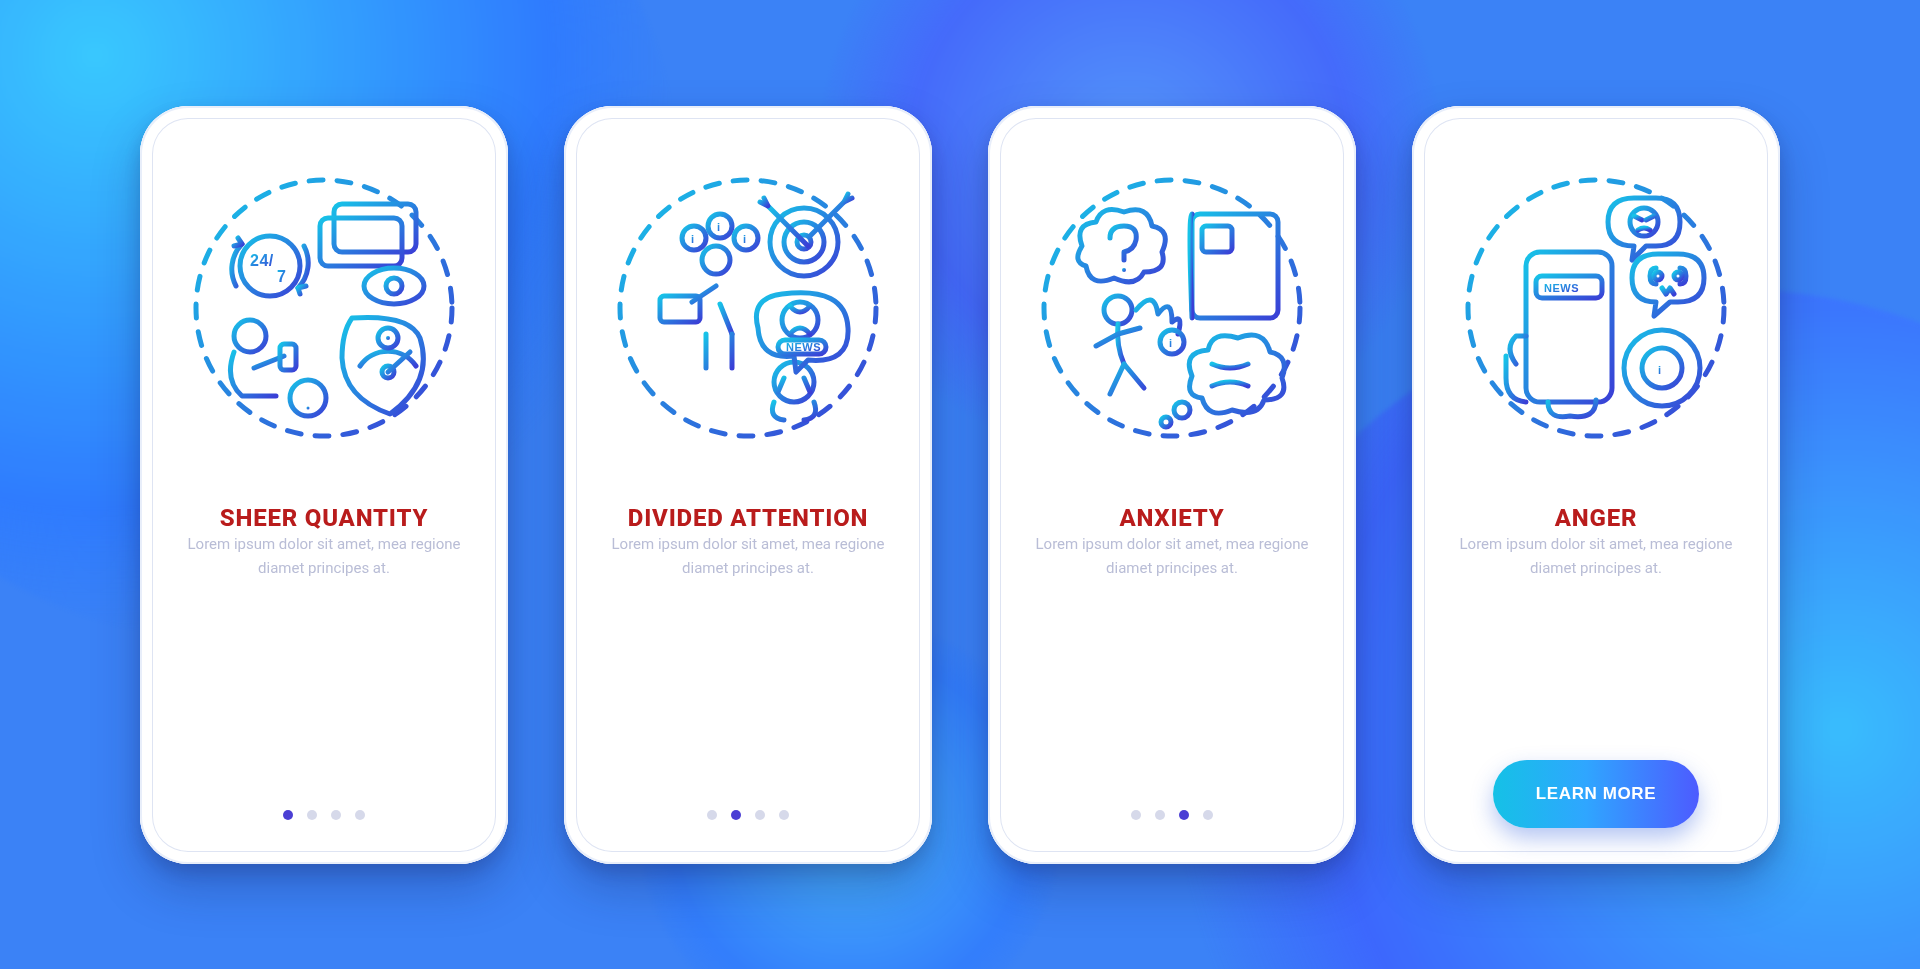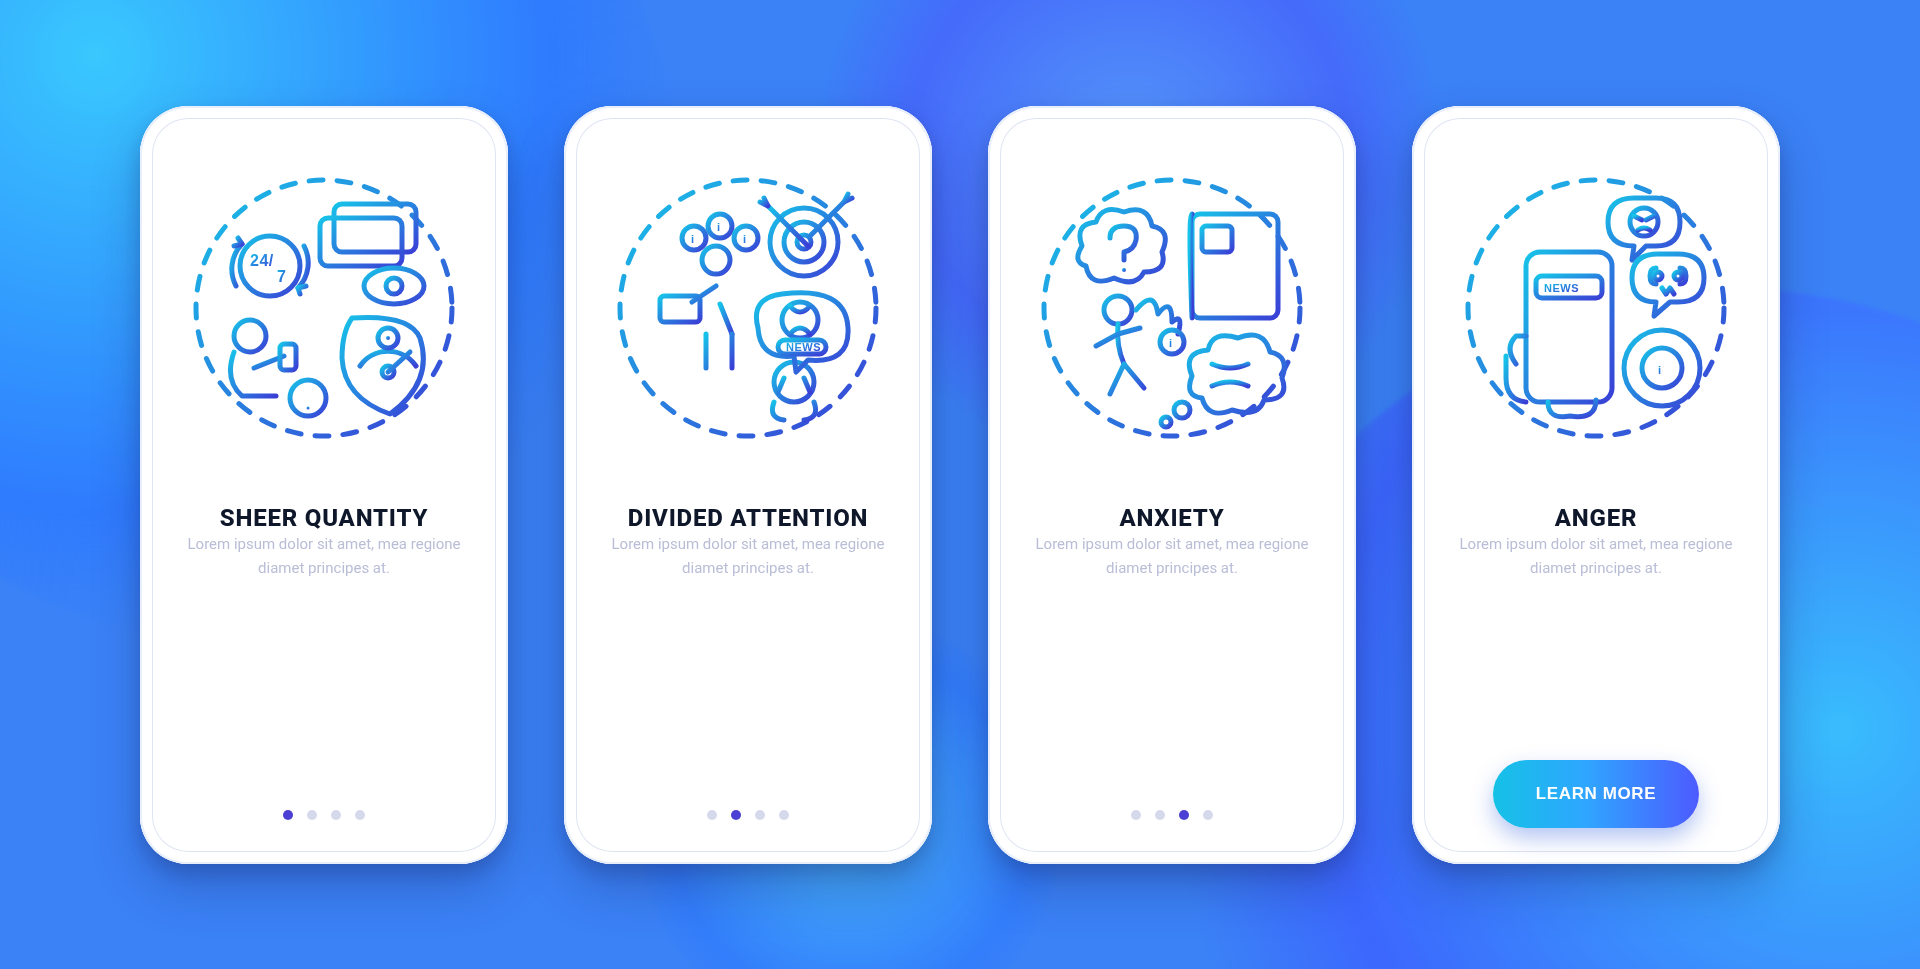--- a/index.html
+++ b/index.html
@@ -69,21 +69,21 @@
     margin-top: 6px;
   }
   .illustration svg { width: 100%; height: 100%; display: block; }
 
   .title {
     margin-top: 56px;
     font-size: 24px;
     font-weight: 800;
     letter-spacing: .8px;
     text-align: center;
-    color: #0f172a;
+    color: #b91c1c;
     text-transform: uppercase;
   }
 
   .desc {
     font-size: 15px;
     line-height: 1.6;
     text-align: center;
     color: #b9bdd6;
     max-width: 300px;
   }

